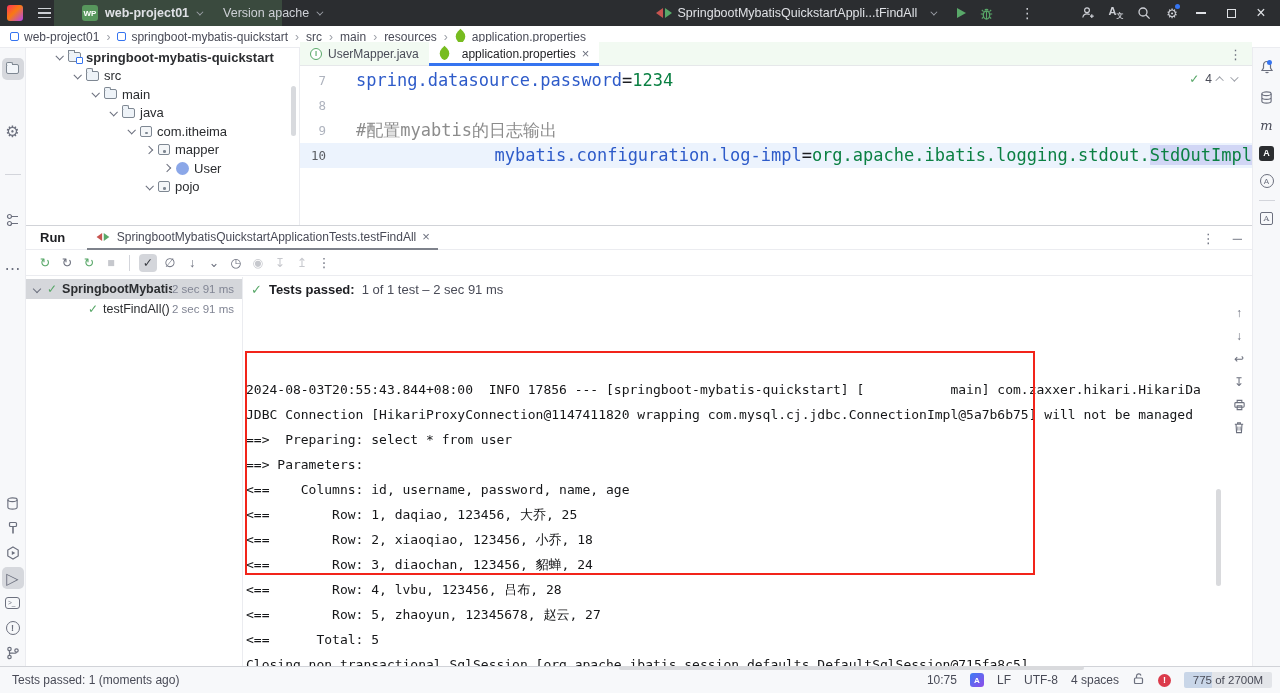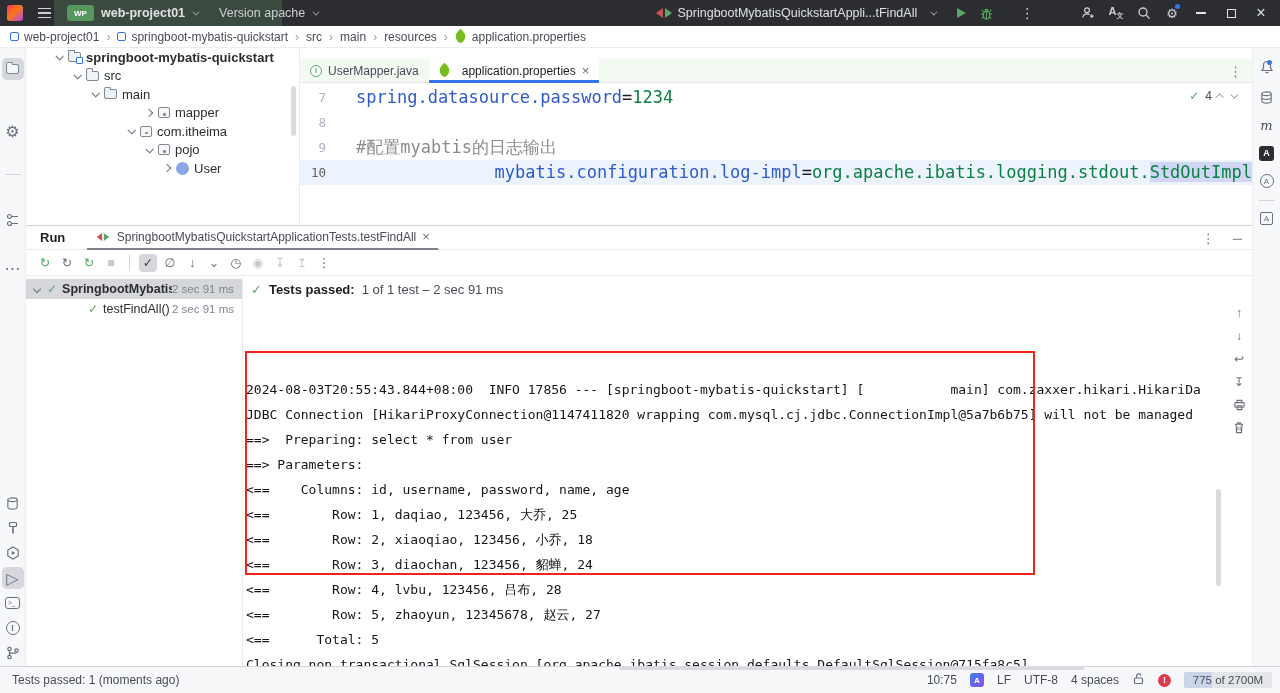--- a/index.html
+++ b/index.html
@@ -6,21 +6,21 @@
   body { font-family:"Liberation Sans",sans-serif; }
   #app { position:relative; width:1280px; height:693px; background:#fff; overflow:hidden; font-family:"Liberation Sans",sans-serif; color:#494B57; }
 
   
   .titlebar { position:absolute; left:0; top:0; width:1280px; height:26px; background:#2B2D30; color:#DFE1E5; display:flex; align-items:center; }
   .tb-left { display:flex; align-items:center; height:26px; position:relative; z-index:1; }
   .proj-tint { position:absolute; left:54px; top:0; width:228px; height:26px; background:rgba(96,150,100,0.28); }
   .ide-logo { width:16px; height:16px; margin-left:7px; border-radius:3px; background:linear-gradient(135deg,#FE315D 0%,#F97A12 45%,#B345F1 100%); }
   .burger { margin-left:15px; display:flex; flex-direction:column; gap:3px; cursor:pointer; }
   .burger i { display:block; width:13px; height:1.6px; background:#CED0D6; }
-  .wp-badge { width:27px; height:16px; margin-left:16px; border-radius:3px; background:#57965C; color:#fff; font-size:8px; font-weight:bold; display:flex; align-items:center; justify-content:center; }
+  .wp-badge { width:16px; height:16px; margin-left:31px; border-radius:3px; background:#57965C; color:#fff; font-size:8px; font-weight:bold; display:flex; align-items:center; justify-content:center; }
   .tb-name { margin-left:7px; font-size:12.5px; font-weight:bold; color:#DFE1E5; }
   .chv { display:inline-block; width:6px; height:6px; border-right:1.4px solid #9DA0A8; border-bottom:1.4px solid #9DA0A8; }
   .chv-down { transform:rotate(45deg) translateY(-2px); }
   .chv-sm { width:5px; height:5px; margin-left:7px; }
   .tb-vcs { margin-left:22px; font-size:12.5px; color:#CED0D6; }
   .run-widget { position:absolute; left:656px; top:0; height:26px; display:flex; align-items:center; gap:6px; }
   .tc-icon { display:inline-flex; align-items:center; }
   .tc-icon .tri-l { width:0; height:0; border-top:5px solid transparent; border-bottom:5px solid transparent; border-right:7px solid #C75450; margin-right:1.5px; }
   .tc-icon .tri-r { width:0; height:0; border-top:5px solid transparent; border-bottom:5px solid transparent; border-left:7px solid #59A869; }
   .run-config-label { font-size:12.5px; color:#DFE1E5; }
@@ -77,21 +77,21 @@
   .ic-folder::before { content:""; position:absolute; top:-3.4px; left:-1.2px; width:5px; height:2.6px; border:1.2px solid #7E8792; border-bottom:none; border-radius:2px 2px 0 0; background:#EEF3F8; }
   .ic-project { position:relative; width:13px; height:10px; border:1.2px solid #7E8792; border-radius:2px; background:#EEF3F8; }
   .ic-project::before { content:""; position:absolute; top:-3.4px; left:-1.2px; width:5px; height:2.6px; border:1.2px solid #7E8792; border-bottom:none; background:#EEF3F8; }
   .ic-project::after { content:""; position:absolute; right:-3px; bottom:-3px; width:5px; height:5px; background:#fff; border:1.4px solid var(--accent,#3574F0); border-radius:1px; }
   .ic-package { position:relative; width:12px; height:11px; border:1.2px solid #7E8792; border-radius:2px; background:#F4F6F8; }
   .ic-package::before { content:""; position:absolute; left:4px; bottom:1.5px; width:2.5px; height:2.5px; background:#7E8792; border-radius:50%; }
   .ic-class { width:13px; height:13px; border-radius:50%; background:#8BA7E8; color:#fff; font-size:8px; font-weight:bold; display:flex; align-items:center; justify-content:center; }
   .pp-thumb { position:absolute; right:3px; top:38px; width:5px; height:50px; background:#D8DADE; border-radius:3px; }
 
   
-  .editor { position:absolute; left:300px; top:59px; right:28px; height:177px; background:#fff; }
+  .editor { position:absolute; left:300px; top:42px; right:28px; height:177px; background:#fff; }
   .tabstrip { height:24px; background:#F2FAF2; border-bottom:1px solid #E6E8EA; display:flex; align-items:stretch; position:relative; }
   .etab { position:relative; display:flex; align-items:center; padding:0 10px; font-size:12px; color:#494B57; gap:6px; cursor:pointer; }
   .etab.active { background:#fff; color:#1D1E22; }
   .etab.active::after { content:""; position:absolute; left:0; right:0; bottom:-1px; height:3px; background:var(--accent,#3574F0); }
   .ic-interface, .ic-testclass { width:12px; height:12px; border:1.3px solid var(--green,#59A869); border-radius:50%; color:var(--green,#59A869); font-size:7.5px; font-weight:bold; display:flex; align-items:center; justify-content:center; background:#fff; }
   .ic-interface::after { content:"I"; }
   .ic-testclass::after { content:"C"; }
   .tab-close { color:#6C707E; font-size:13px; line-height:1; }
   .tab-close:empty { display:none; }
   .ed-kebab { position:absolute; right:10px; top:0; height:24px; display:flex; align-items:center; color:#6C707E; font-size:13px; }
@@ -346,39 +346,44 @@
         <div class="tree-row lv2">
           <span class="chvt chev-down2"></span>
           <span class="ticon ic-folder"></span>
           <span class="tlabel">src</span>
         </div>
         <div class="tree-row lv3">
           <span class="chvt chev-down2"></span>
           <span class="ticon ic-folder"></span>
           <span class="tlabel">main</span>
         </div>
+        <div class="tree-row lv4">
+          <span class="chvt chev-down2"></span>
+          <span class="ticon ic-folder"></span>
+          <span class="tlabel">java</span>
+        </div>
+        <div class="tree-row lv5">
+          <span class="chvt chev-down2"></span>
+          <span class="ticon ic-package"></span>
+          <span class="tlabel">com.itheima</span>
+        </div>
         <div class="tree-row lv6">
           <span class="chvt chev-right2"></span>
           <span class="ticon ic-package"></span>
           <span class="tlabel">mapper</span>
         </div>
-        <div class="tree-row lv5">
-          <span class="chvt chev-down2"></span>
-          <span class="ticon ic-package"></span>
-          <span class="tlabel">com.itheima</span>
+        <div class="tree-row lv7">
+          <span class="chvt chev-right2"></span>
+          <span class="ticon ic-class"></span>
+          <span class="tlabel">User</span>
         </div>
         <div class="tree-row lv6">
           <span class="chvt chev-down2"></span>
           <span class="ticon ic-package"></span>
           <span class="tlabel">pojo</span>
-        </div>
-        <div class="tree-row lv7">
-          <span class="chvt chev-right2"></span>
-          <span class="ticon ic-class"></span>
-          <span class="tlabel">User</span>
         </div>
       </div>
     <div class="pp-thumb"></div>
   </div>
 
   <div class="editor">
     <div class="tabstrip">
 
     <div class="etab">
           <span class=" ic-interface"></span>

